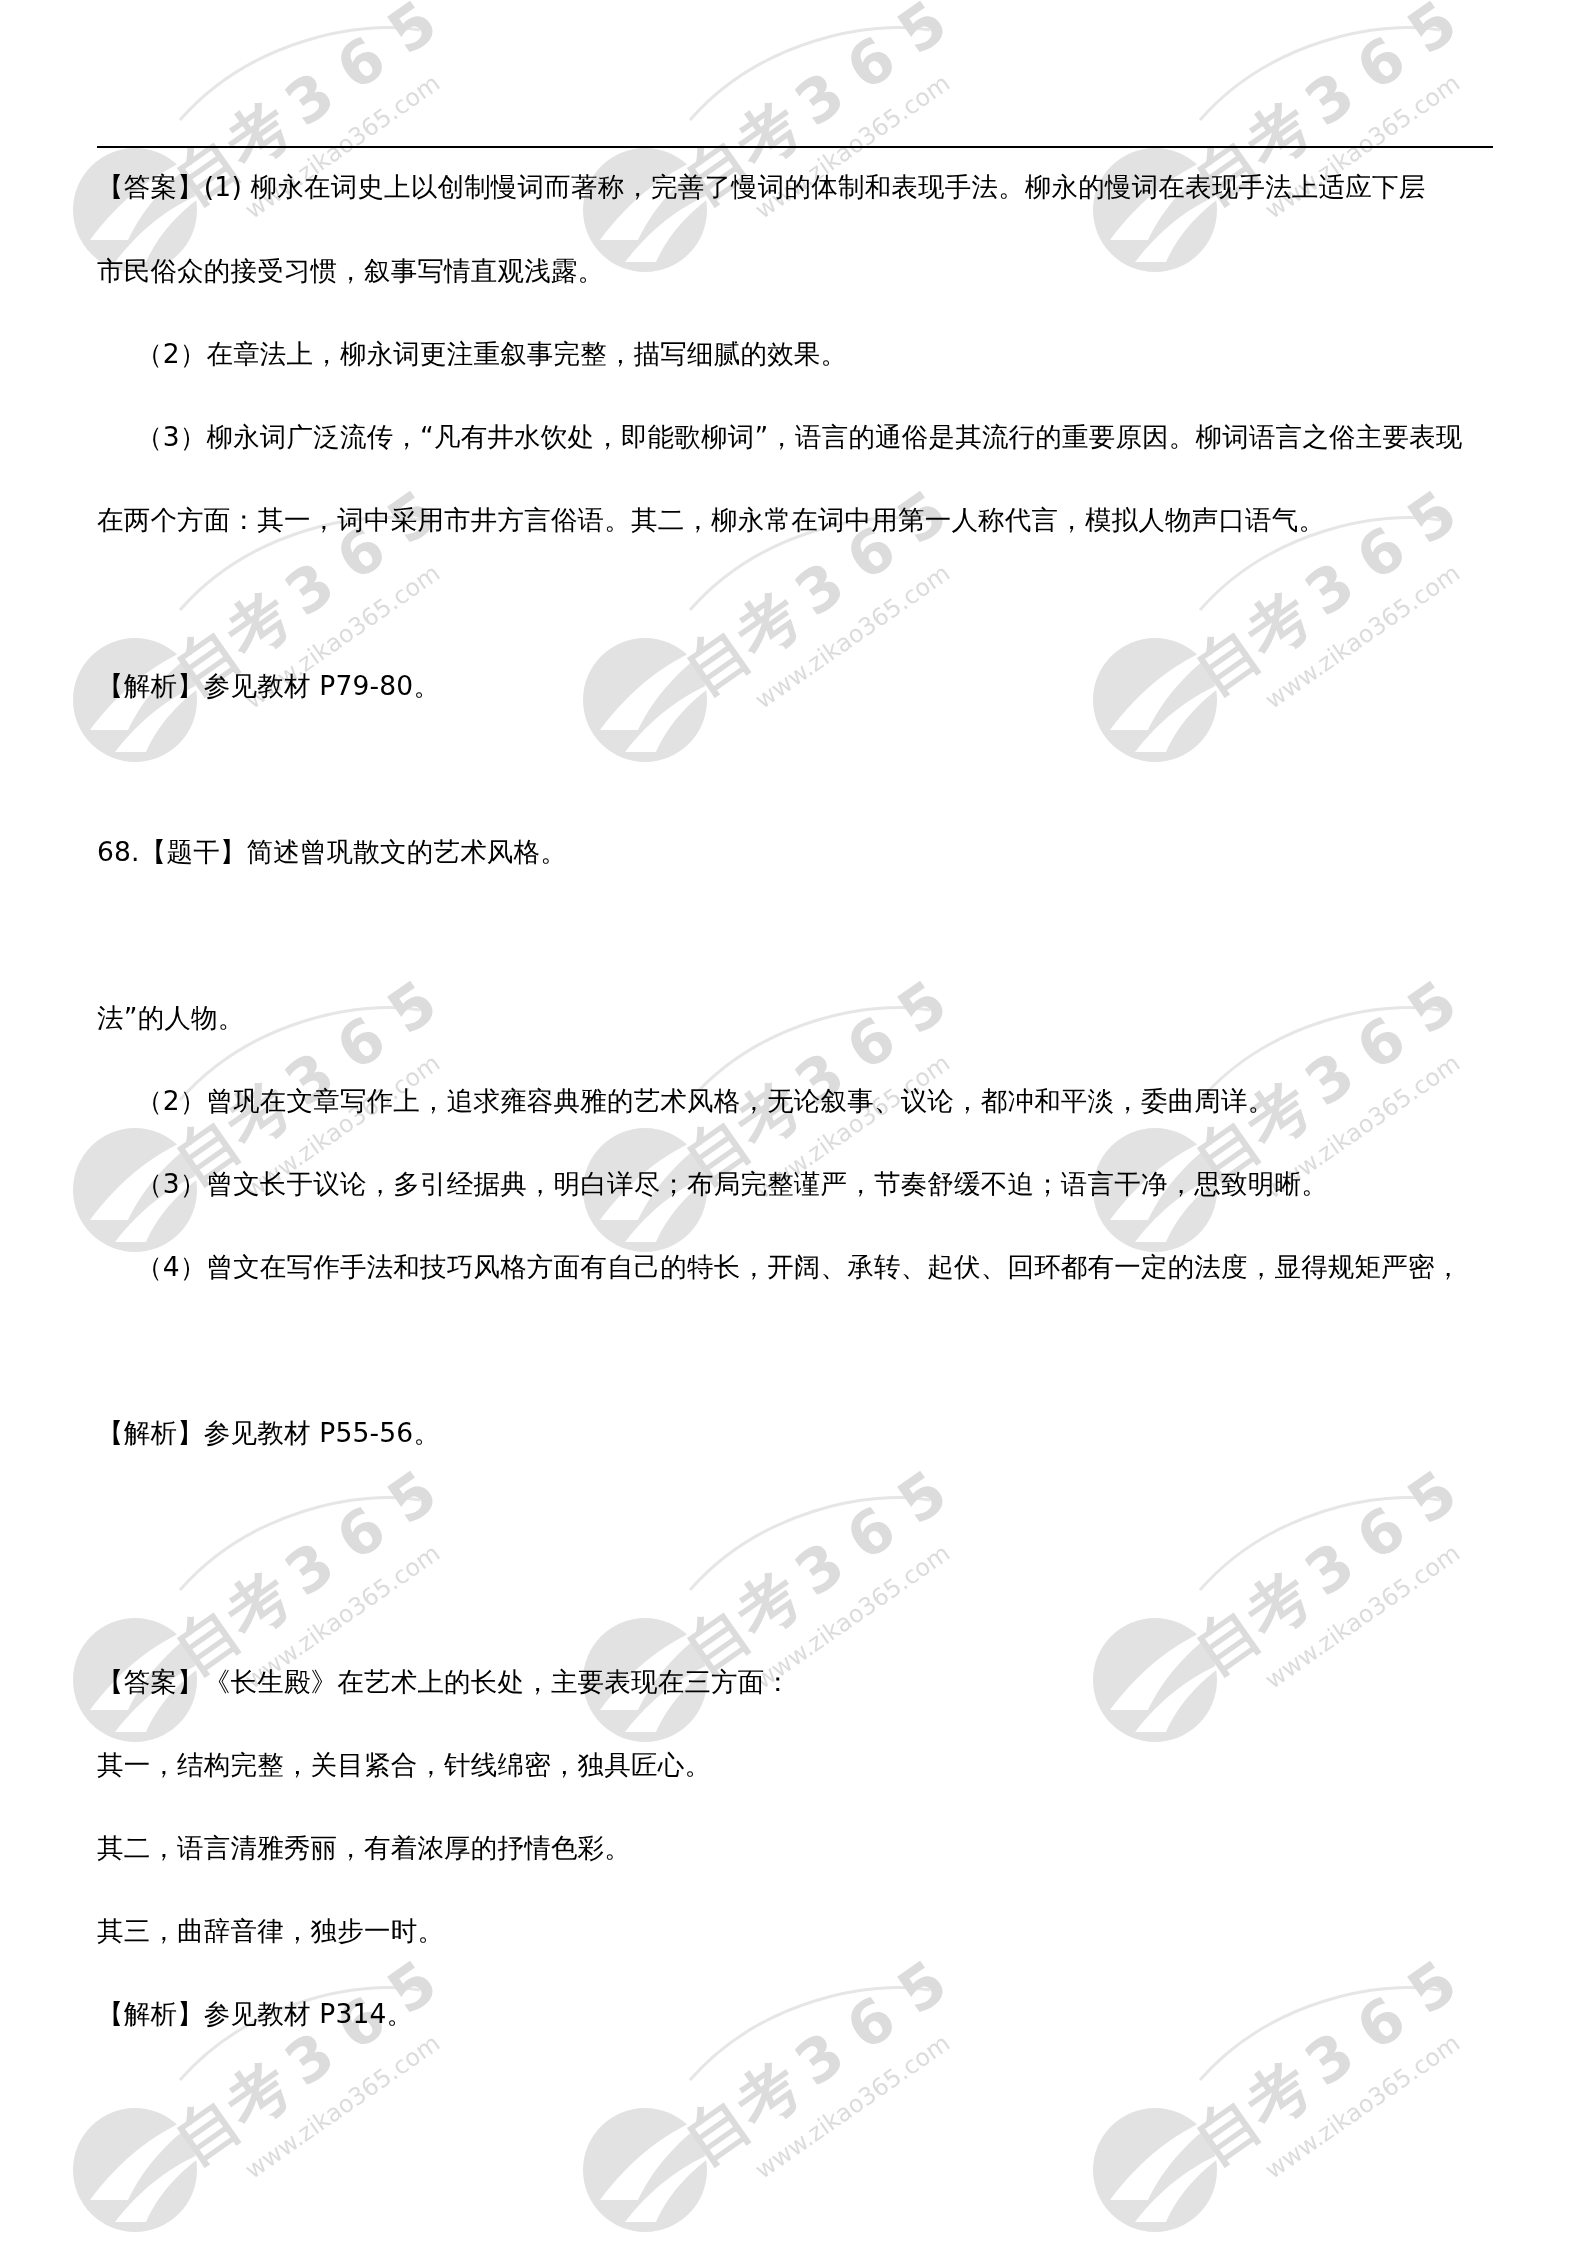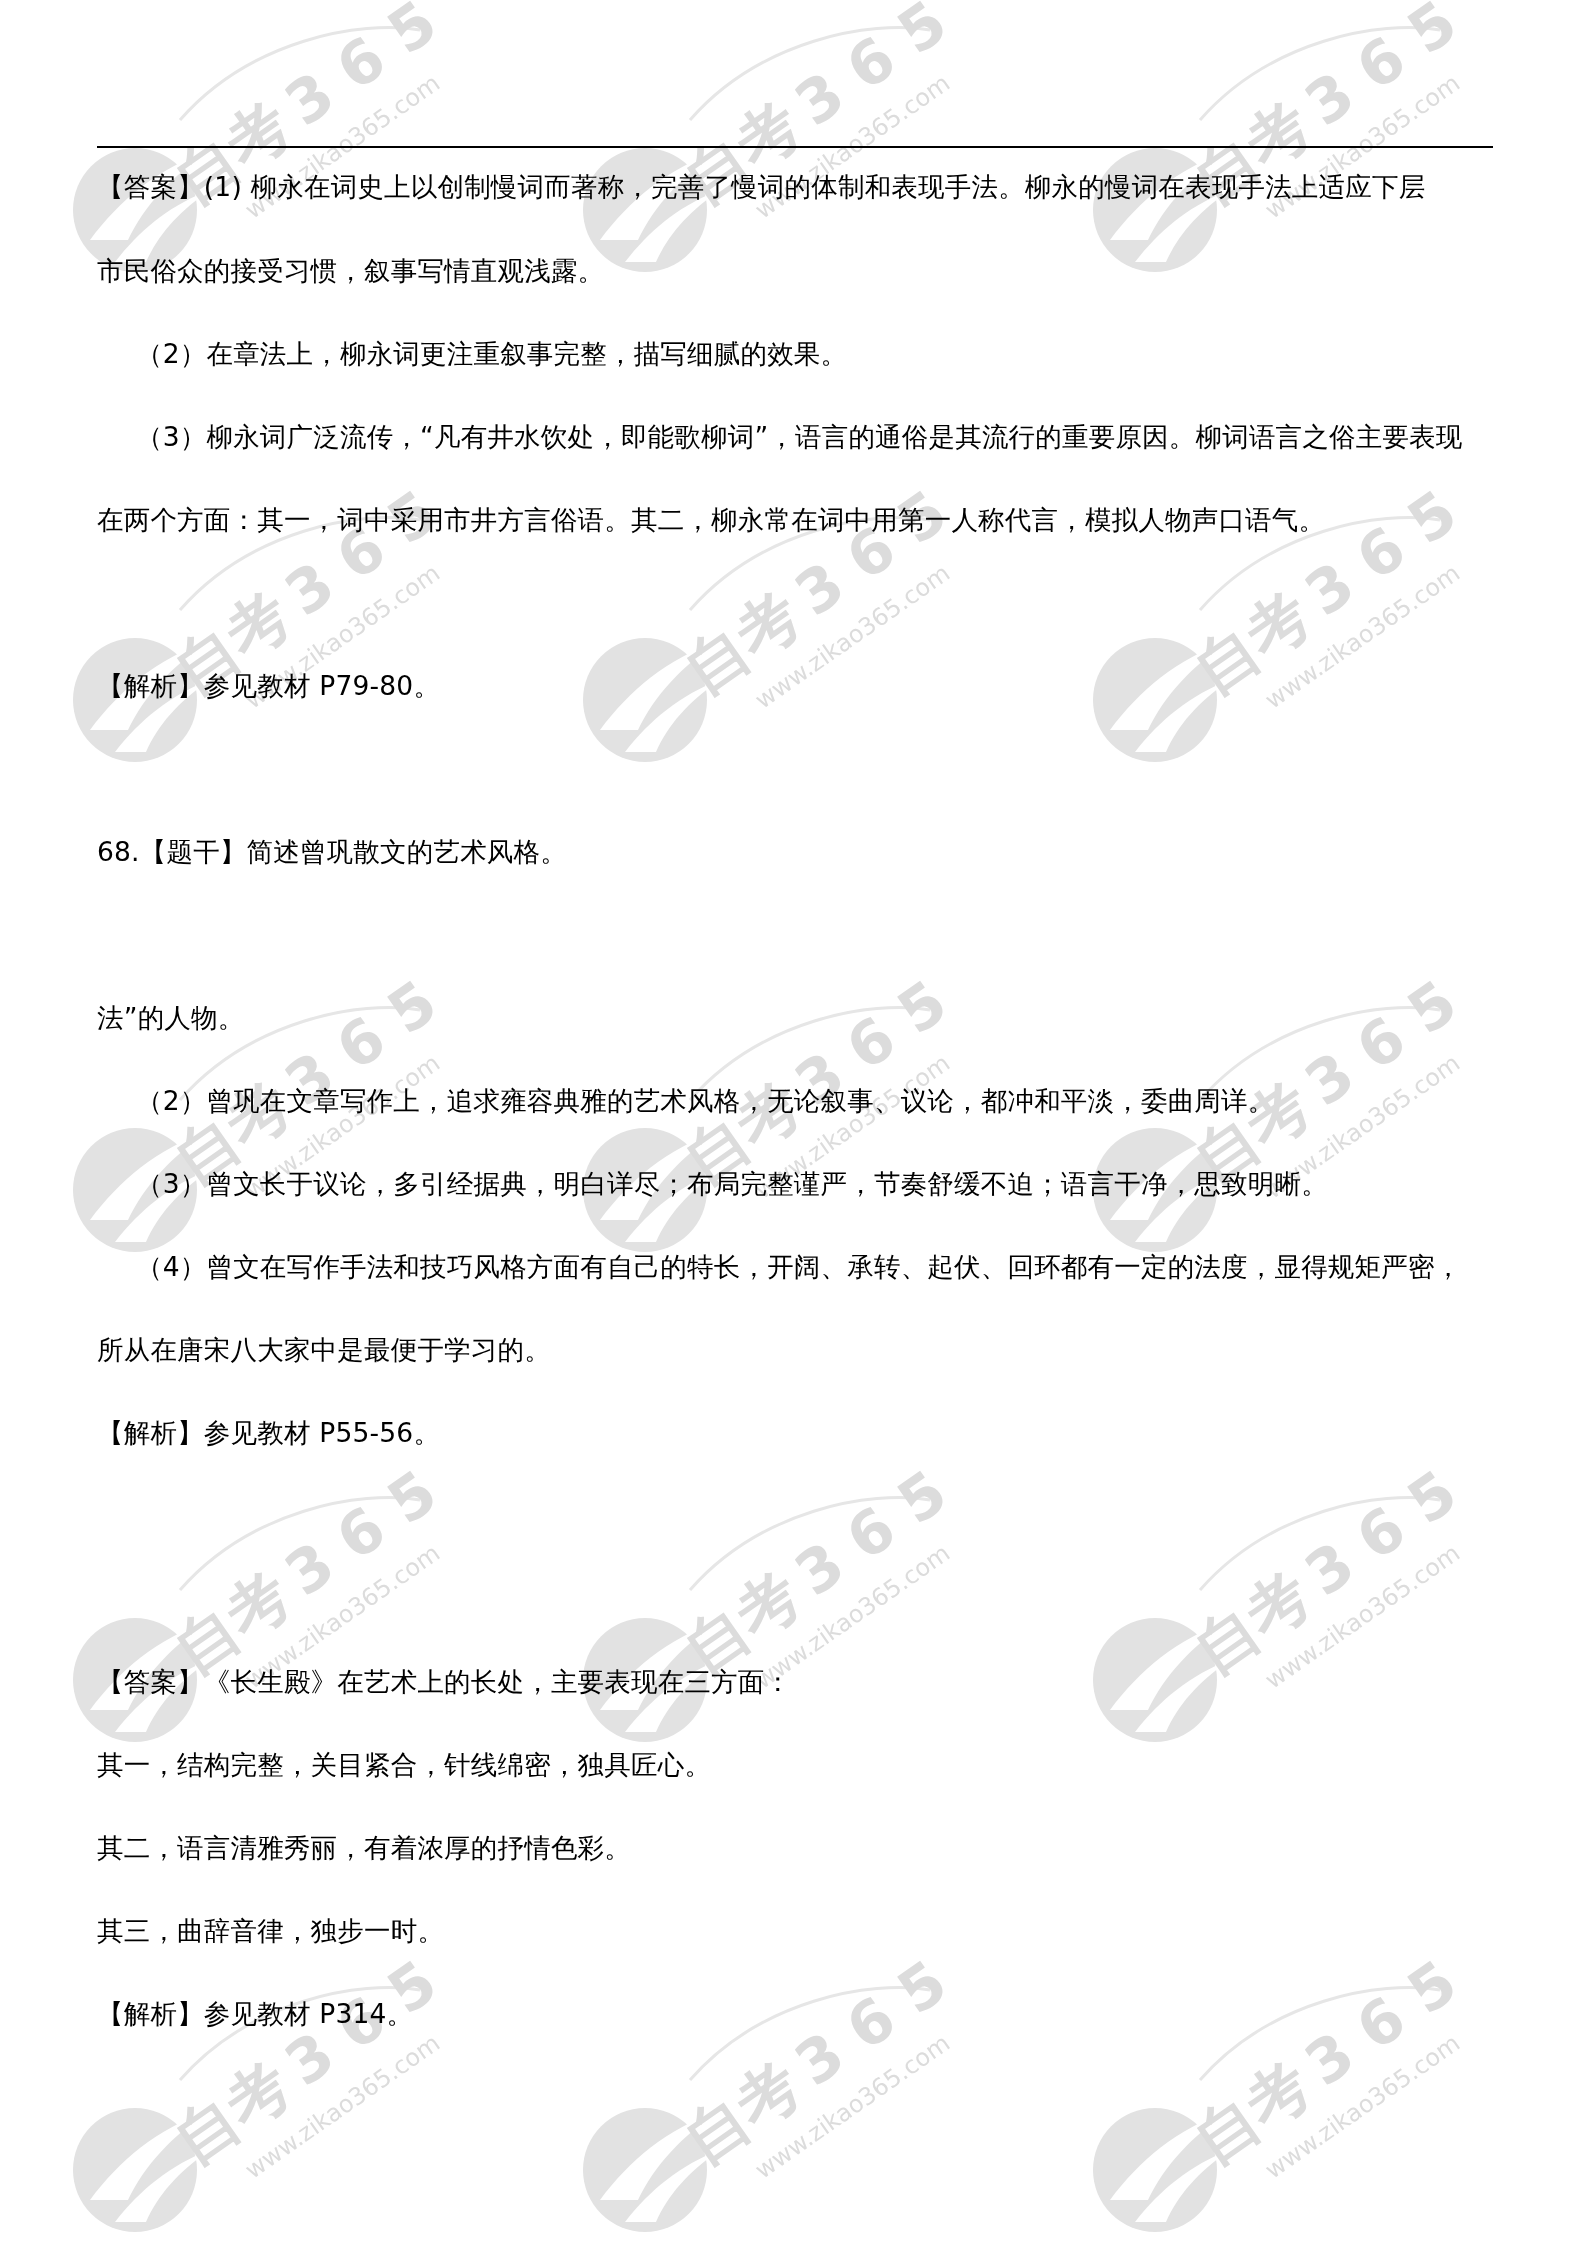--- a/index.html
+++ b/index.html
@@ -251,21 +251,20 @@
   <div class="line indent" style="top:337px">（2）在章法上，柳永词更注重叙事完整，描写细腻的效果。</div>
   <div class="line indent" style="top:420px">（3）柳永词广泛流传，“凡有井水饮处，即能歌柳词”，语言的通俗是其流行的重要原因。柳词语言之俗主要表现</div>
   <div class="line" style="top:503px">在两个方面：其一，词中采用市井方言俗语。其二，柳永常在词中用第一人称代言，模拟人物声口语气。</div>
   <div class="line" style="top:669px">【解析】参见教材 P79-80。</div>
 
   <div class="line" style="top:835px">68.【题干】简述曾巩散文的艺术风格。</div>
   <div class="line" style="top:1001px">法”的人物。</div>
   <div class="line indent" style="top:1084px">（2）曾巩在文章写作上，追求雍容典雅的艺术风格，无论叙事、议论，都冲和平淡，委曲周详。</div>
   <div class="line indent" style="top:1167px">（3）曾文长于议论，多引经据典，明白详尽；布局完整谨严，节奏舒缓不迫；语言干净，思致明晰。</div>
   <div class="line indent" style="top:1250px">（4）曾文在写作手法和技巧风格方面有自己的特长，开阔、承转、起伏、回环都有一定的法度，显得规矩严密，</div>
-  <div class="line" style="top:1333px">所从在唐宋八大家中是最便于学习的。</div>
   <div class="line" style="top:1416px">【解析】参见教材 P55-56。</div>
 
   <div class="line" style="top:1665px">【答案】《长生殿》在艺术上的长处，主要表现在三方面：</div>
   <div class="line" style="top:1748px">其一，结构完整，关目紧合，针线绵密，独具匠心。</div>
   <div class="line" style="top:1831px">其二，语言清雅秀丽，有着浓厚的抒情色彩。</div>
   <div class="line" style="top:1914px">其三，曲辞音律，独步一时。</div>
   <div class="line" style="top:1997px">【解析】参见教材 P314。</div>
 </div>
 
 </body></html>

